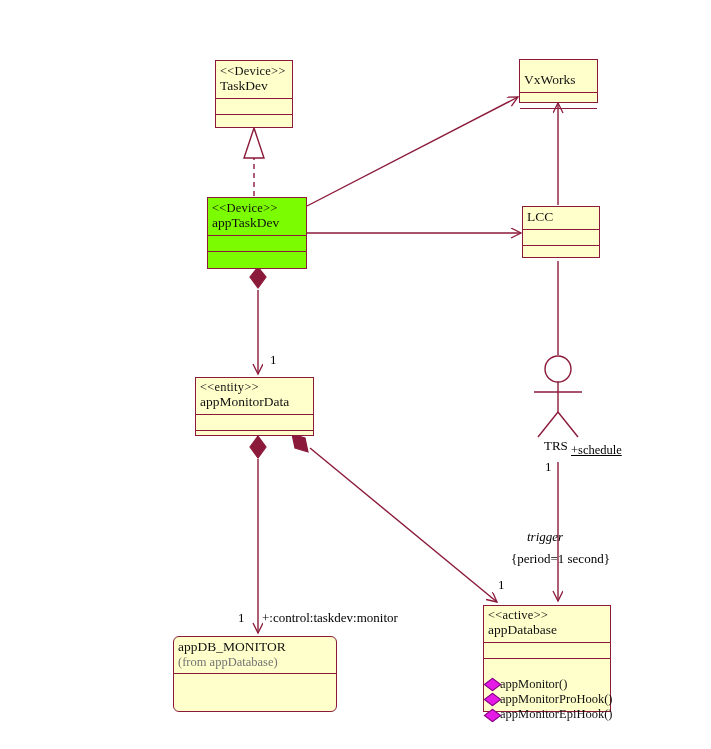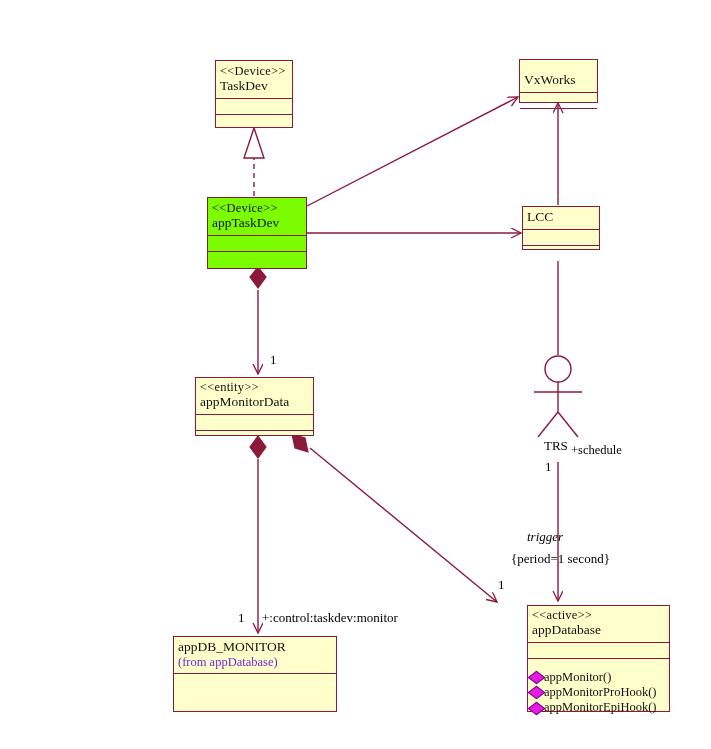--- a/index.html
+++ b/index.html
@@ -7,34 +7,34 @@
        font-family:"Liberation Serif","DejaVu Serif",serif;}
   #canvas{position:absolute;left:0;top:0;width:711px;height:749px;}
   svg.edges{position:absolute;left:0;top:0;width:711px;height:749px;pointer-events:none;}
 
   .uml-class{position:absolute;border:1.5px solid #8b1a3a;background:#ffffcc;
              box-sizing:border-box;}
   .uml-class.green{background:#7cfc00;}
   .cls-head{text-align:left;padding:3px 4px 4px 4px;line-height:1.15;}
   .stereo{font-size:12.5px;color:#111;letter-spacing:.2px;}
   .cname{font-size:13.5px;color:#111;}
-  .cfrom{font-size:12.5px;color:#6d28d9;}
+  .cfrom{font-size:12.5px;color:#737373;}
   .sep{border-top:1.5px solid #8b1a3a;}
   .compart{min-height:13px;padding:1px 3px;}
   .compart.empty{height:13px;}
   .member{font-size:12.5px;color:#111;white-space:nowrap;display:flex;align-items:center;gap:2px;line-height:1.22;}
 
   .vis{display:inline-block;width:9px;height:9px;flex:0 0 9px;
        transform:rotate(45deg) skew(-8deg,-8deg);}
   .vis.pub{background:#00a2e8;border:1px solid #0a3d62;}
   .vis.priv{background:#e61ae6;border:1px solid #7a0a7a;}
 
   .lbl{position:absolute;font-size:13px;color:#000;white-space:nowrap;}
   .lbl.ital{font-style:italic;text-align:right;}
-  .lbl.small{font-size:12.5px;}
+  .lbl.small{font-size:12.5px;text-decoration:underline;}
 </style>
 </head>
 <body>
 
 <div id="canvas">
 
   <svg class="edges" viewBox="0 0 711 749" xmlns="http://www.w3.org/2000/svg">
     <defs>
       <marker id="oarrow" markerWidth="14" markerHeight="14" refX="11" refY="5" orient="auto" markerUnits="userSpaceOnUse">
         <path d="M1,0 L11,5 L1,10" fill="none" stroke="#8b1a3a" stroke-width="1.3"></path>
@@ -112,52 +112,52 @@
 
   <div class="uml-class green" style="left:207px;top:197px;width:100px;height:72px;">
     <div class="cls-head">
       <div class="stereo">&lt;&lt;Device&gt;&gt;</div>
       <div class="cname">appTaskDev</div>
     </div>
     <div class="sep compart empty"></div>
     <div class="sep compart empty" style="height:25px"></div>
   </div>
 
-  <div class="uml-class" style="left:522px;top:206px;width:78px;height:44px;">
+  <div class="uml-class" style="left:522px;top:206px;width:78px;height:52px;">
     <div class="cls-head" style="padding-top:2px">
       <div class="cname">LCC</div>
     </div>
     <div class="sep compart empty" style="height:9px"></div>
     <div class="sep compart empty" style="height:14px"></div>
   </div>
 
   <div class="uml-class" style="left:195px;top:377px;width:119px;height:59px;">
     <div class="cls-head" style="padding-top:2px">
       <div class="stereo">&lt;&lt;entity&gt;&gt;</div>
       <div class="cname">appMonitorData</div>
     </div>
     <div class="sep compart empty" style="height:8px"></div>
     <div class="sep compart empty" style="height:11px"></div>
   </div>
 
-  <div class="uml-class" style="left:173px;top:636px;width:164px;height:76px;">
+  <div class="uml-class" style="left:173px;top:636px;width:164px;height:76px;border-radius:6px;">
     <div class="cls-head" style="padding-top:2px">
       <div class="cname">appDB_MONITOR</div>
       <div class="cfrom">(from appDatabase)</div>
     </div>
     <div class="sep compart empty" style="height:13px"></div>
   </div>
 
-  <div class="uml-class" style="left:483px;top:605px;width:143px;height:107px;margin-left:44px;">
+  <div class="uml-class" style="left:483px;top:605px;width:128px;height:107px;">
     <div class="cls-head" style="padding-top:2px">
       <div class="stereo">&lt;&lt;active&gt;&gt;</div>
       <div class="cname">appDatabase</div>
     </div>
     <div class="sep compart empty" style="height:8px"></div>
-    <div class="sep compart" style="padding-top:11px">
+    <div class="sep compart" style="padding-top:18px">
       <div class="member">
         <span class="vis priv"></span>
         <span>appMonitor()</span>
       </div>
       <div class="member">
         <span class="vis priv"></span>
         <span>appMonitorProHook()</span>
       </div>
       <div class="member">
         <span class="vis priv"></span>

